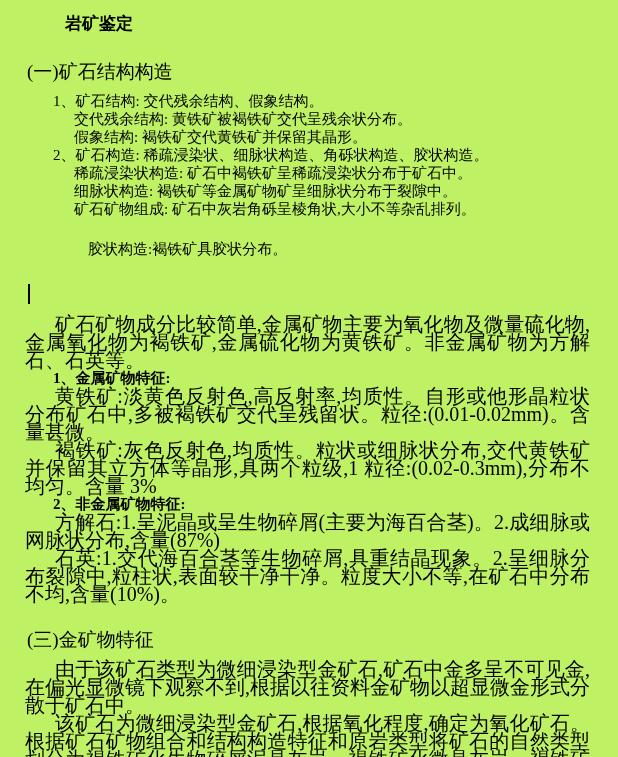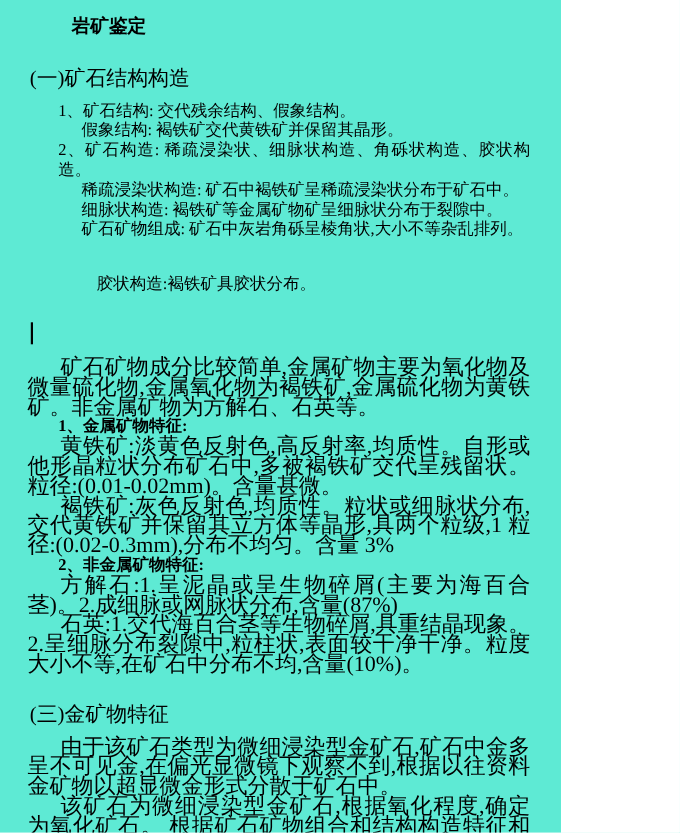--- a/index.html
+++ b/index.html
@@ -1,20 +1,20 @@
 <!DOCTYPE html>
 <html><head>
 <meta charset="utf-8">
 <style>
   html,body { margin:0; padding:0; background:#ffffff; }
   .page {
     position: relative;
-    width: 510px;
+    width: 618px;
     height: 757px;
-    background: #5eead4;
+    background: #bef264;
     color: #000000;
     font-family: "Liberation Serif", "DejaVu Serif", serif;
     overflow: hidden;
     box-sizing: border-box;
   }
   .content {
     padding: 13px 28px 0 25px;
   }
   .doc-title {
     font-size: 17px;
@@ -29,21 +29,21 @@
     margin: 24px 0 8px 2px;
   }
   p { margin: 0; }
   .li {
     font-size: 15px;
     line-height: 18px;
     text-align: justify;
   }
   .i1 { padding-left: 28px; }
   .i2 { padding-left: 49px; }
-  .i3 { padding-left: 63px; margin-top: 32px; }
+  .i3 { padding-left: 63px; margin-top: 22px; }
   .para {
     font-size: 20px;
     line-height: 18px;
     text-indent: 30px;
     text-align: justify;
   }
   .subhead {
     font-size: 15px;
     line-height: 18px;
     font-weight: bold;
@@ -62,20 +62,21 @@
 </head>
 <body>
 
 <div class="page">
   <div class="content">
 
     <p class="doc-title">岩矿鉴定</p>
 
     <h2 class="sec-heading">(一)矿石结构构造</h2>
     <p class="li i1"><b class="lbl">1、矿石结构:</b><span> 交代残余结构、假象结构。</span></p>
+    <p class="li i2"><b class="lbl">交代残余结构:</b><span> 黄铁矿被褐铁矿交代呈残余状分布。</span></p>
     <p class="li i2"><b class="lbl">假象结构:</b><span> 褐铁矿交代黄铁矿并保留其晶形。</span></p>
     <p class="li i1"><b class="lbl">2、矿石构造:</b><span> 稀疏浸染状、细脉状构造、角砾状构造、胶状构造。</span></p>
     <p class="li i2"><b class="lbl">稀疏浸染状构造:</b><span> 矿石中褐铁矿呈稀疏浸染状分布于矿石中。</span></p>
     <p class="li i2"><b class="lbl">细脉状构造:</b><span> 褐铁矿等金属矿物矿呈细脉状分布于裂隙中。</span></p>
     <p class="li i2"><b class="lbl">矿石矿物组成:</b><span> 矿石中灰岩角砾呈棱角状,大小不等杂乱排列。</span></p>
     <p class="li i3"><b class="lbl">胶状构造:</b><span>褐铁矿具胶状分布。</span></p>
 
     <h2 class="sec-heading"><span class="caret"></span></h2>
     <p class="para">矿石矿物成分比较简单,金属矿物主要为氧化物及微量硫化物,金属氧化物为褐铁矿,金属硫化物为黄铁矿。非金属矿物为方解石、石英等。</p>
     <p class="subhead">1、金属矿物特征:</p>

